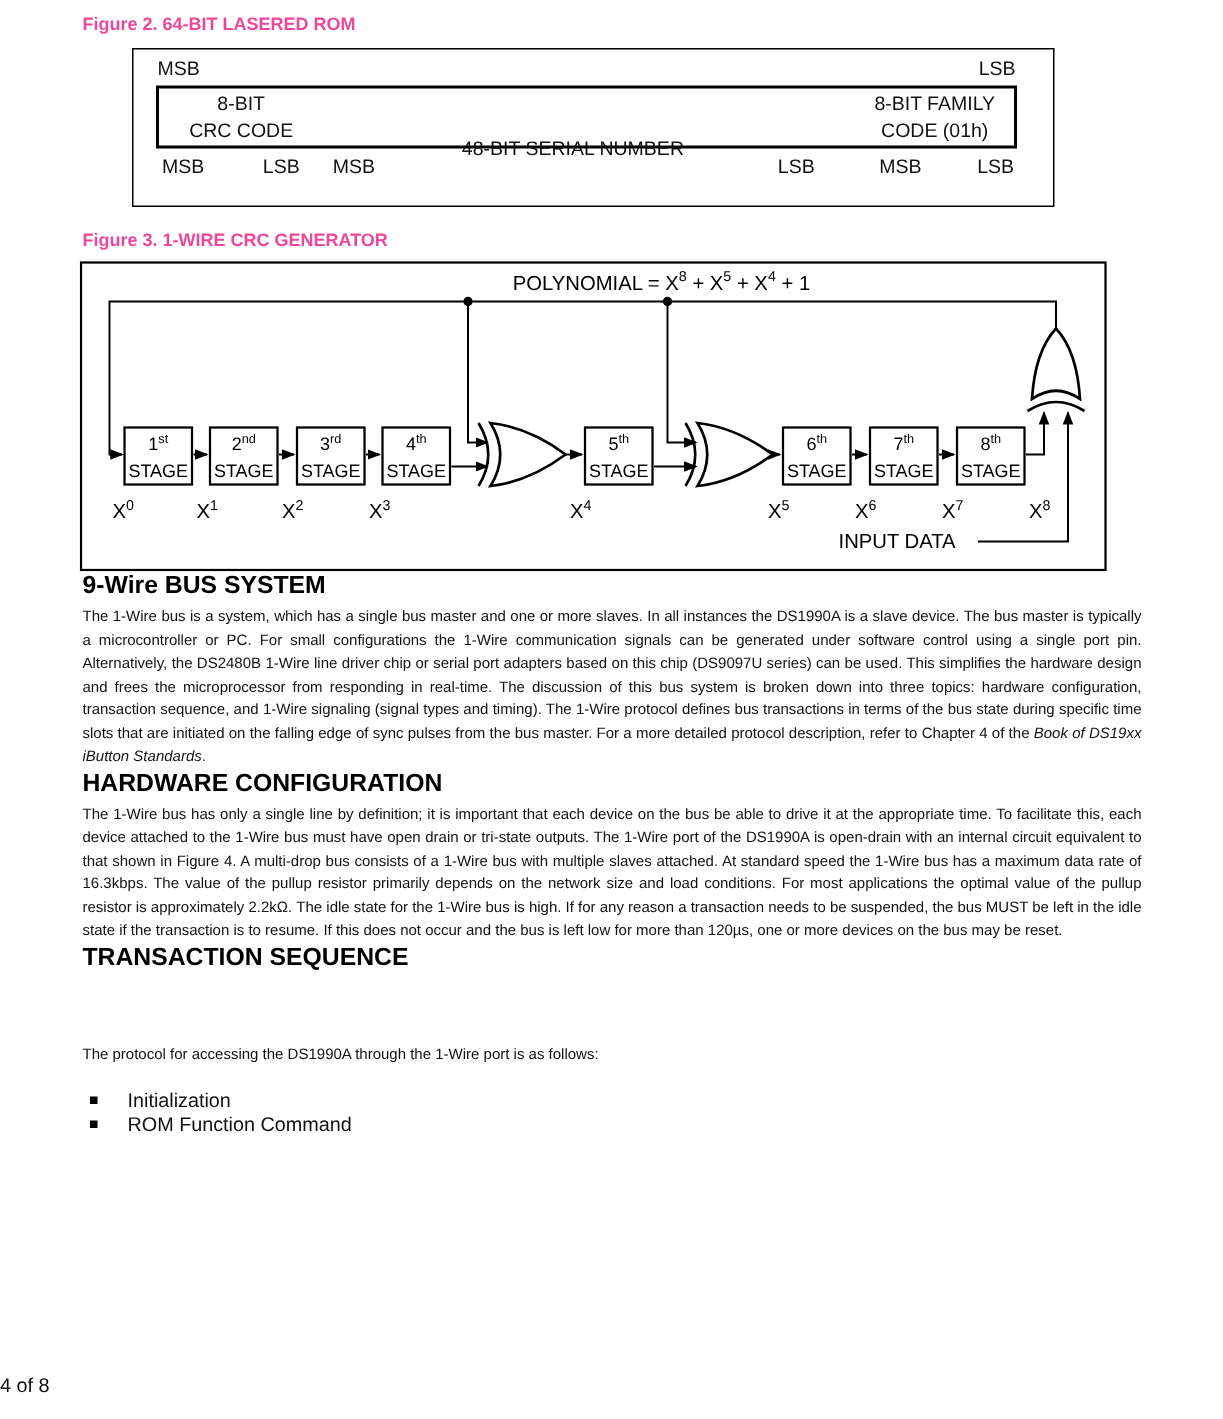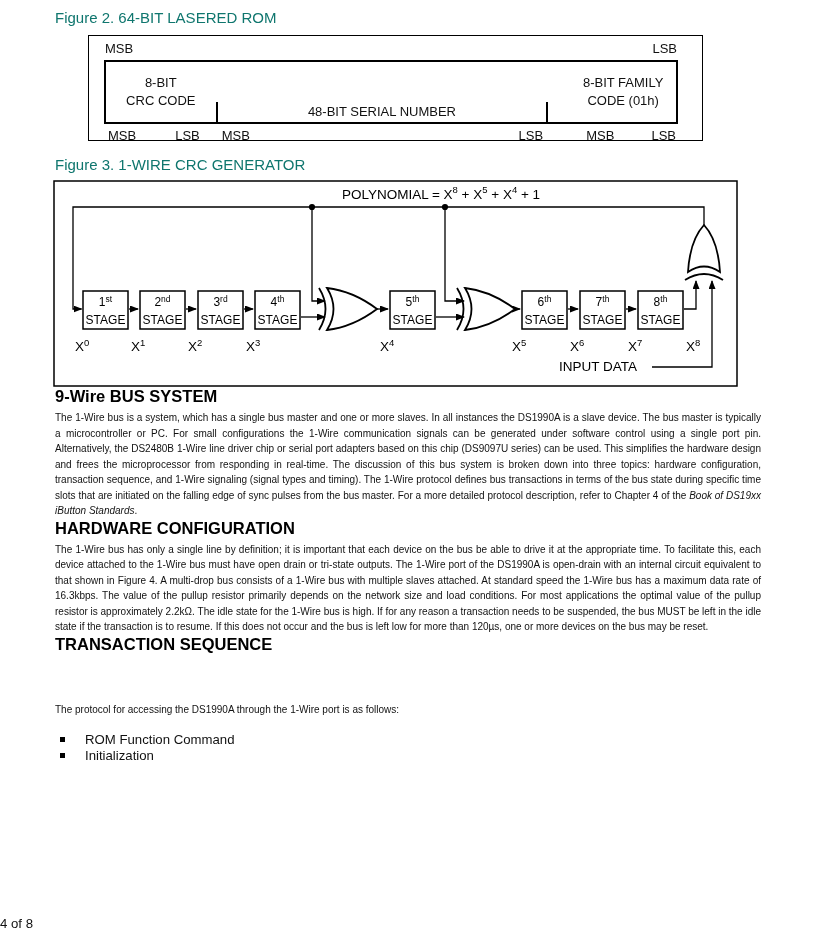--- a/index.html
+++ b/index.html
@@ -6,39 +6,39 @@
   .page {
     position: relative;
     width: 815px; height: 946px;
     background: #fff;
     box-sizing: border-box;
     padding: 9px 54px 0 55px;
     font-family: "Liberation Sans", sans-serif;
     color: #111;
     overflow: hidden;
   }
-  .fig-title { font-size: 15px; font-weight: normal; color:#0f766e; margin: 0 0 9px 0; }
+  .fig-title { font-size: 12px; font-weight: bold; color:#ec4899; margin: 0 0 9px 0; }
   .fig3-title { margin: 15px 0 7px 0; }
   h2.sec { font-size: 16.5px; font-weight: bold; color:#000; margin: 0 0 4px 0; }
   .sec-bus { margin-top: 27px; }
   .sec-hw  { margin-top: 31px; }
   .sec-tx  { margin-top: 29px; }
   p.body { font-size: 10px; line-height: 15.5px; text-align: justify; margin: 0; }
   p.intro { text-align: left; margin-top: 48px; }
   .italic { font-style: italic; }
 
   
   .fig2-box {
     margin-left: 33px; width: 615px; height: 106px;
     border: 1.5px solid #000; box-sizing: border-box;
     padding: 5px 0 0 0;
   }
   .fig2-inner { margin: 0 24px 0 15px; }
   .fig2-top { display:flex; justify-content: space-between; font-size: 13px; padding: 0 1px; margin-bottom: 4px; }
-  .fig2-table { display: flex; border: 2px solid #000; height: 64px; box-sizing: border-box; }
+  .fig2-table { display: flex; border: 2px solid #000; height: 42px; box-sizing: border-box; }
   .fig2-table .cell {
     display:flex; flex-direction:column; justify-content:center; align-items:center;
     font-size: 13px; line-height: 1.35; text-align:center; box-sizing: border-box;
   }
   .c-mid { border-left: 2px solid #000; border-right: 2px solid #000; margin-top: 40px; }
   .w1 { width: 20%; } .w2 { width: 60.7%; } .w3 { width: 19.3%; margin-left: 22px; }
   .fig2-bot { display: flex; margin-top: 4px; font-size: 13px; }
   .fig2-bot .pair { display:flex; justify-content: space-between; box-sizing: border-box; }
   .p1 { padding: 0 15px 0 4px; }
   .p2 { padding: 0 6px 0 7px; }
@@ -215,22 +215,22 @@
 
   <h2 class="sec sec-hw">HARDWARE CONFIGURATION</h2>
   <p class="body">The 1-Wire bus has only a single line by definition; it is important that each device on the bus be able to drive it at the appropriate time. To facilitate this, each device attached to the 1-Wire bus must have open drain or tri-state outputs. The 1-Wire port of the DS1990A is open-drain with an internal circuit equivalent to that shown in Figure 4. A multi-drop bus consists of a 1-Wire bus with multiple slaves attached. At standard speed the 1-Wire bus has a maximum data rate of 16.3kbps. The value of the pullup resistor primarily depends on the network size and load conditions. For most applications the optimal value of the pullup resistor is approximately 2.2kΩ. The idle state for the 1-Wire bus is high. If for any reason a transaction needs to be suspended, the bus MUST be left in the idle state if the transaction is to resume. If this does not occur and the bus is left low for more than 120µs, one or more devices on the bus may be reset.</p>
 
   <h2 class="sec sec-tx">TRANSACTION SEQUENCE</h2>
   <p class="body intro">The protocol for accessing the DS1990A through the 1-Wire port is as follows:</p>
 
   <div class="bullets">
     <div class="bullet-row">
       <span class="sq"></span>
-      <span class="bullet-text">ROM Function Command</span>
+      <span class="bullet-text">Initialization</span>
     </div>
     <div class="bullet-row">
       <span class="sq"></span>
-      <span class="bullet-text">Initialization</span>
+      <span class="bullet-text">ROM Function Command</span>
     </div>
   </div>
 
   <div class="footer">4 of 8</div>
 </div>
 
 </body></html>

